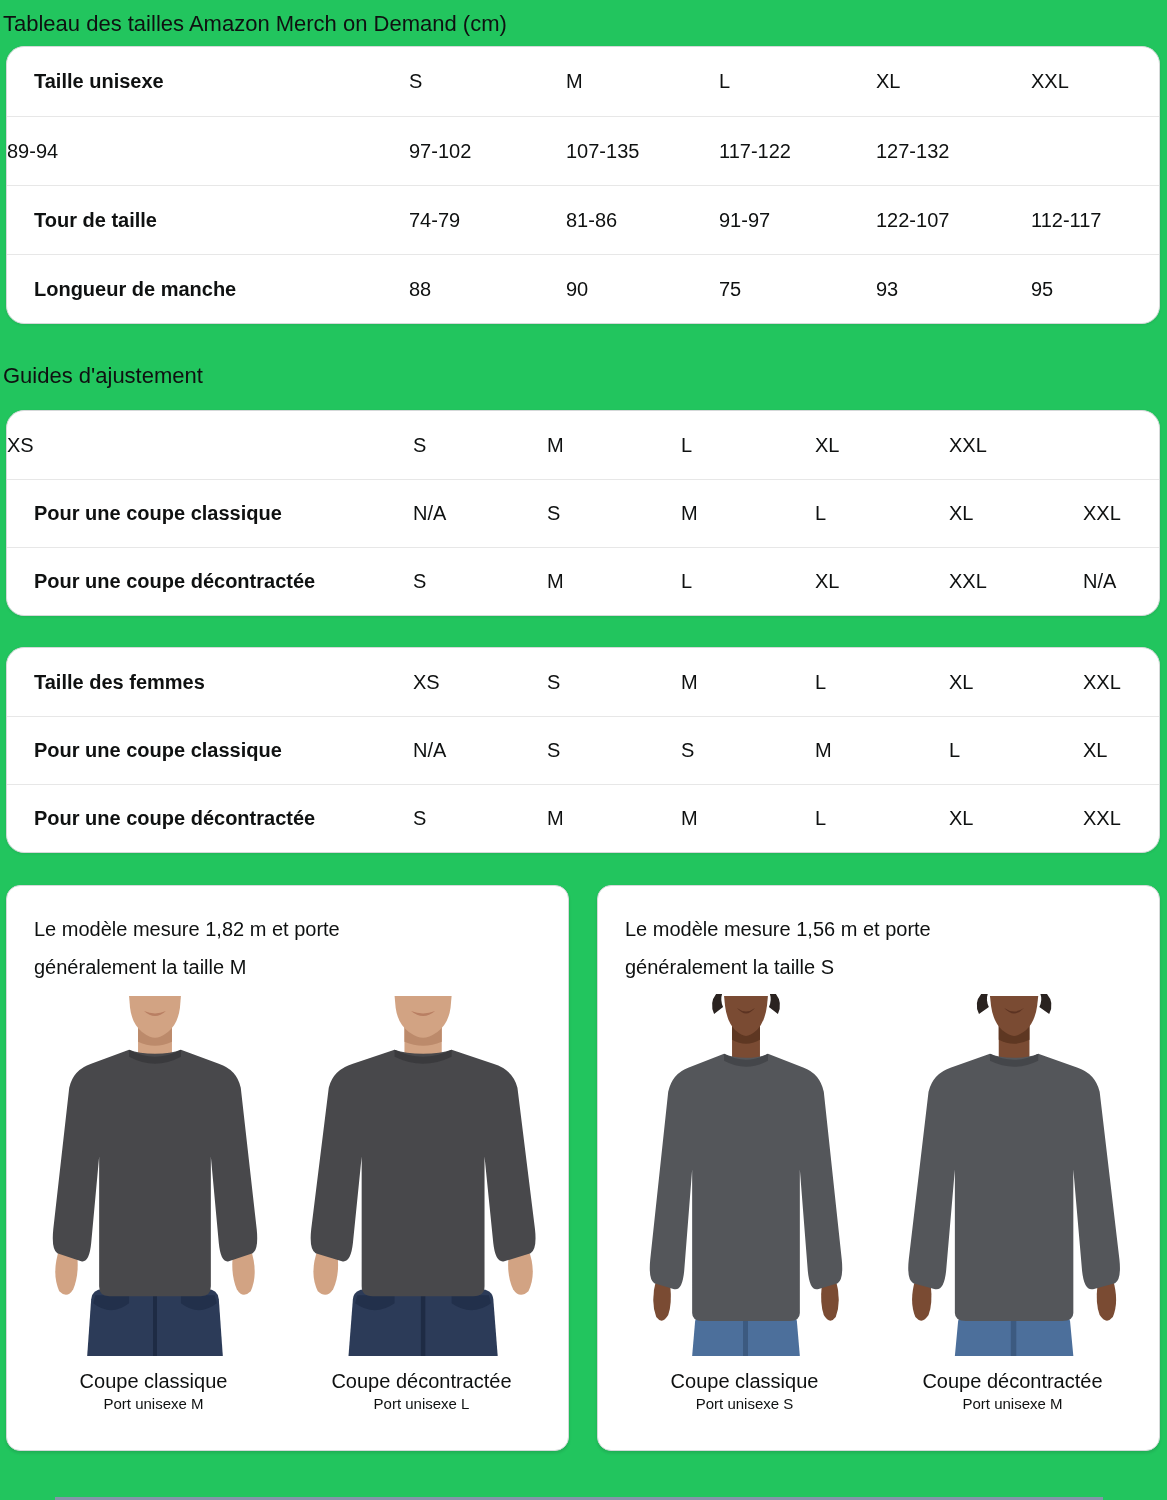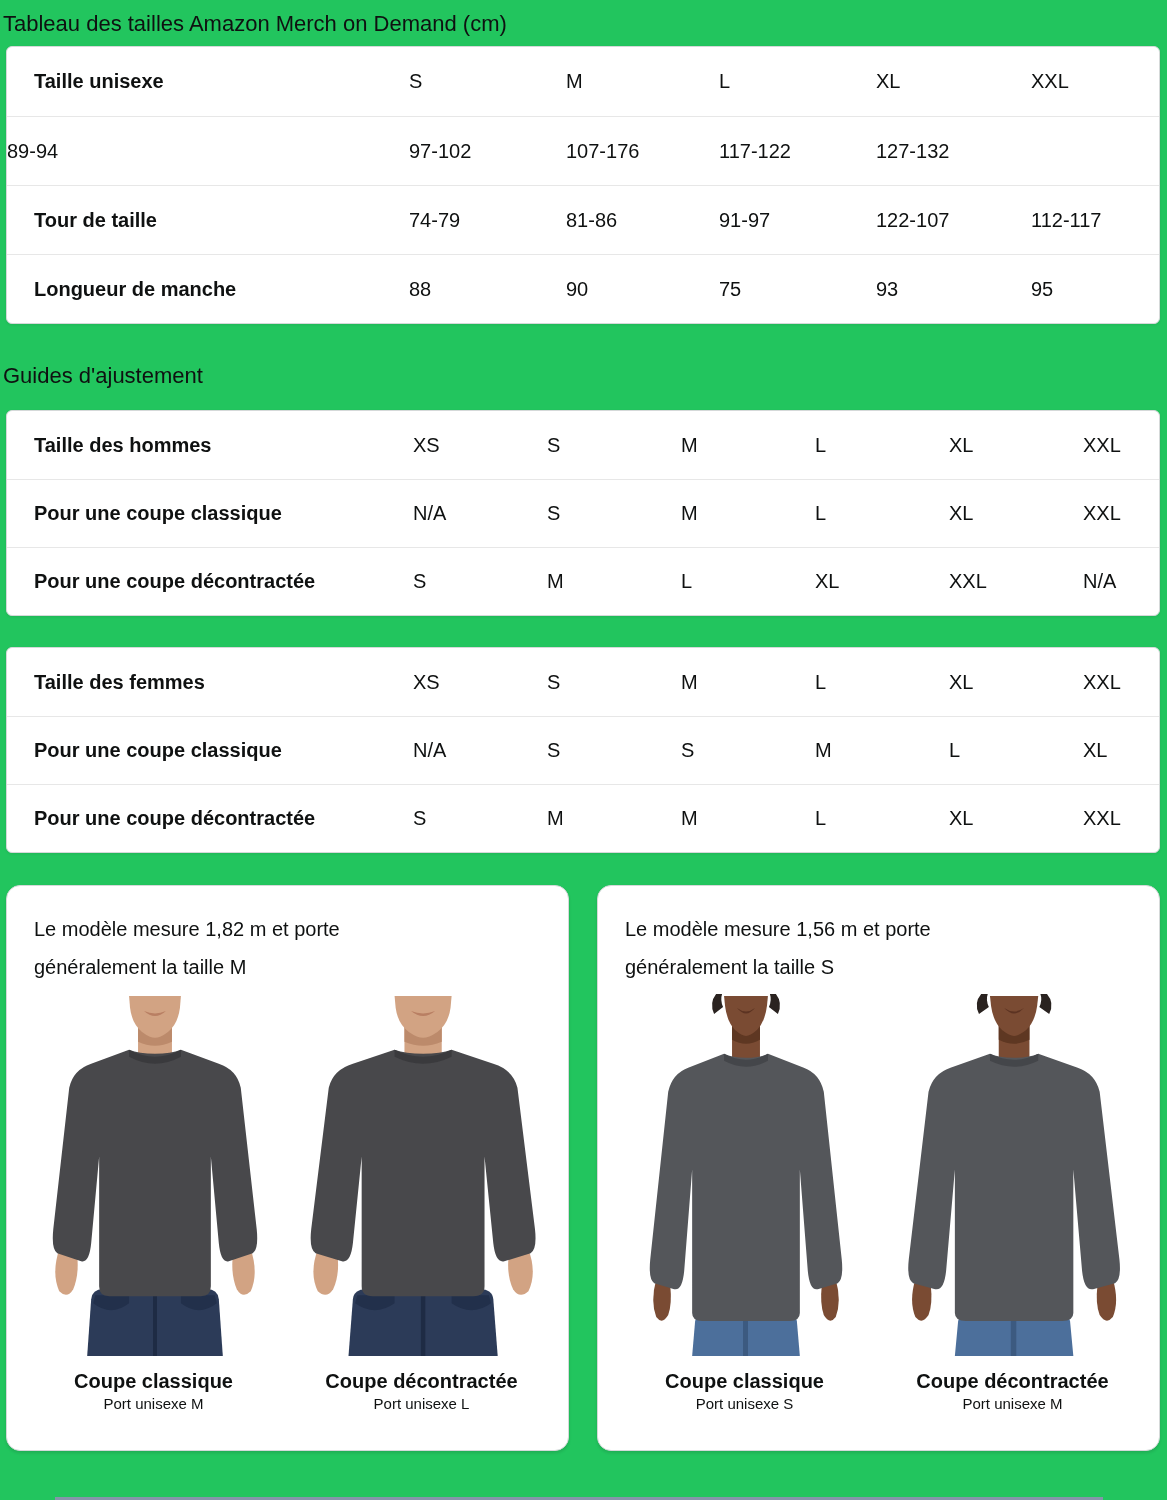--- a/index.html
+++ b/index.html
@@ -6,21 +6,21 @@
   html,body { margin:0; padding:0; background:#fff; }
   .page {
     position:relative; width:1167px; height:1500px; background:#22c55e;
     font-family:"Liberation Sans", sans-serif; color:#0F1111; overflow:hidden;
   }
   .page-title { margin:10px 7px 0 3px; font-size:22px; font-weight:400; line-height:28px; }
   .section-heading { margin:38px 14px 0 3px; font-size:22px; font-weight:400; line-height:28px; }
   .note { margin:20px 0 0 3px; font-size:19px; line-height:24px; }
 
   .data-table {
-    margin:8px 7px 0 6px; border:1px solid #D5D9D9; border-radius:6px;
+    margin:8px 7px 0 6px; border:1px solid #D5D9D9; border-radius:18px;
     background:#fff; box-shadow:0 1px 3px rgba(15,17,17,.08); overflow:hidden;
   }
   .fit-table-men   { margin:20px 7px 0 6px; }
   .fit-table-women { margin:31px 7px 0 6px; }
   .t-row { display:grid; align-items:center; height:69px; font-size:20px; }
   .fit-table-men .t-row, .fit-table-women .t-row { height:68px; }
   .grid5 { grid-template-columns:402px 157px 153px 157px 155px auto; }
   .grid6 { grid-template-columns:406px 134px 134px 134px 134px 134px auto; }
   .t-row + .t-row { border-top:1px solid #E7E7E7; }
   .t-label { font-weight:700; padding-left:27px; }
@@ -30,21 +30,21 @@
   .model-card {
     flex:1; height:566px; border:1px solid #D5D9D9; border-radius:14px;
     background:#fff; box-shadow:0 2px 3px rgba(15,17,17,.12); overflow:hidden;
   }
   .card-heading {
     margin:24px 0 0 27px; max-width:400px; font-size:20px; line-height:38px; font-weight:400;
   }
   .figures-row { display:flex; justify-content:center; gap:16px; margin-top:6px; }
   .model-figure { width:252px; }
   .model-figure svg.photo { display:block; width:252px; height:364px; }
-  .fig-fit  { margin-top:13px; text-align:center; font-size:20px; font-weight:700; line-height:24px; }
+  .fig-fit  { margin-top:13px; text-align:center; font-size:20px; font-weight:400; line-height:24px; }
   .fig-size {  text-align:center; font-size:15px; font-weight:400; line-height:22px; }
 
   .bottom-divider { position:absolute; left:55px; top:1497px; width:1048px; height:3px; background:#8495A9; }
   .defs-holder { position:absolute; width:0; height:0; overflow:hidden; }
 </style>
 </head>
 <body>
 
 <div class="page">
 
@@ -55,21 +55,21 @@
       <div class="t-label">Taille unisexe</div>
       <div class="t-cell">S</div>
       <div class="t-cell">M</div>
       <div class="t-cell">L</div>
       <div class="t-cell">XL</div>
       <div class="t-cell">XXL</div>
     </div>
     <div class="t-row grid5">
       <div class="t-cell">89-94</div>
       <div class="t-cell">97-102</div>
-      <div class="t-cell">107-176</div>
+      <div class="t-cell">107-135</div>
       <div class="t-cell">117-122</div>
       <div class="t-cell">127-132</div>
     </div>
     <div class="t-row grid5">
       <div class="t-label">Tour de taille</div>
       <div class="t-cell">74-79</div>
       <div class="t-cell">81-86</div>
       <div class="t-cell">91-97</div>
       <div class="t-cell">122-107</div>
       <div class="t-cell">112-117</div>
@@ -82,21 +82,20 @@
       <div class="t-cell">93</div>
       <div class="t-cell">95</div>
     </div>
   </div>
 
 
   <div class="section-heading">Guides d'ajustement</div>
 
   <div class="data-table fit-table-men">
     <div class="t-row grid6">
-      <div class="t-label">Taille des hommes</div>
       <div class="t-cell">XS</div>
       <div class="t-cell">S</div>
       <div class="t-cell">M</div>
       <div class="t-cell">L</div>
       <div class="t-cell">XL</div>
       <div class="t-cell">XXL</div>
     </div>
     <div class="t-row grid6">
       <div class="t-label">Pour une coupe classique</div>
       <div class="t-cell">N/A</div>

